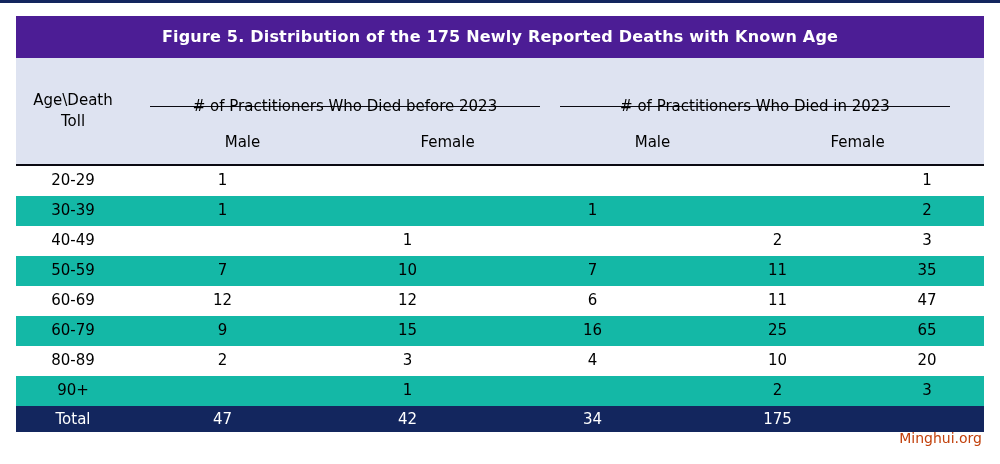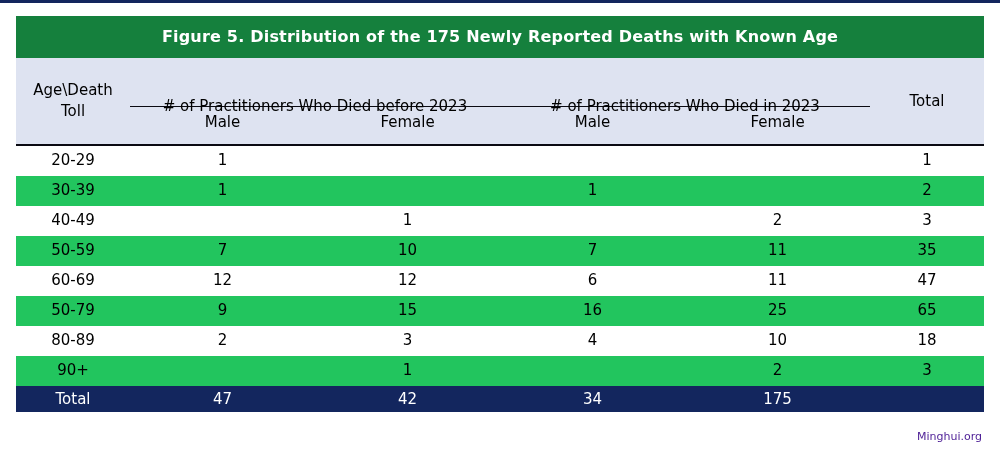--- a/index.html
+++ b/index.html
@@ -15,38 +15,39 @@
   .top-strip {
     position: absolute; top: 0; left: 0;
     width: 1000px; height: 3px;
     background: #13265e;
   }
 
   .figure { position: absolute; left: 16px; top: 16px; width: 968px; }
 
   .title-bar {
     width: 968px; height: 42px;
-    background: #15803d;
+    background: #4c1d95;
     color: #ffffff;
     font-size: 16px; font-weight: bold;
     text-align: center; line-height: 42px;
     letter-spacing: 0.2px;
     white-space: nowrap;
   }
 
   .grid6 {
     display: grid;
     grid-template-columns: 114px 185px 185px 185px 185px 114px;
   }
 
   .thead {
     background: #dee3f1;
     grid-template-rows: 42px 44px;
     border-bottom: 2px solid #0a0a12;
     font-size: 15px;
+    gap: 20px;
   }
   .age-cell {
     grid-column: 1; grid-row: 1 / 3;
     display: flex; flex-direction: column;
     align-items: center; justify-content: center;
     line-height: 21px;
   }
   .group-cell {
     grid-row: 1;
     display: flex; align-items: center; justify-content: center;
@@ -67,35 +68,35 @@
   .sub-m1 { grid-column: 2; }
   .sub-f1 { grid-column: 3; }
   .sub-m2 { grid-column: 4; }
   .sub-f2 { grid-column: 5; }
 
   .trow { height: 30px; font-size: 15px; }
   .trow > div {
     text-align: center; line-height: 28px;
     overflow: hidden; white-space: nowrap;
   }
-  .trow.alt { background: #22c55e; }
+  .trow.alt { background: #14b8a6; }
 
   .total-row {
     height: 26px;
     background: #13265e;
     color: #ffffff;
     font-size: 15px;
   }
   .total-row > div { text-align: center; line-height: 26px; white-space: nowrap; }
 
   .credit {
     position: absolute;
     right: 18px; top: 430px;
-    font-size: 11px;
-    color: #4c1d95;
+    font-size: 14px;
+    color: #c2410c;
   }
 </style>
 </head>
 <body>
 
 <div class="page">
 
   <div class="top-strip"></div>
 
   <div class="figure">
@@ -157,35 +158,35 @@
       <div class="trow grid6">
         <div>60-69</div>
         <div>12</div>
         <div>12</div>
         <div>6</div>
         <div>11</div>
         <div>47</div>
       </div>
 
       <div class="trow alt grid6">
-        <div>50-79</div>
+        <div>60-79</div>
         <div>9</div>
         <div>15</div>
         <div>16</div>
         <div>25</div>
         <div>65</div>
       </div>
 
       <div class="trow grid6">
         <div>80-89</div>
         <div>2</div>
         <div>3</div>
         <div>4</div>
         <div>10</div>
-        <div>18</div>
+        <div>20</div>
       </div>
 
       <div class="trow alt grid6">
         <div>90+</div>
         <div></div>
         <div>1</div>
         <div></div>
         <div>2</div>
         <div>3</div>
       </div>

